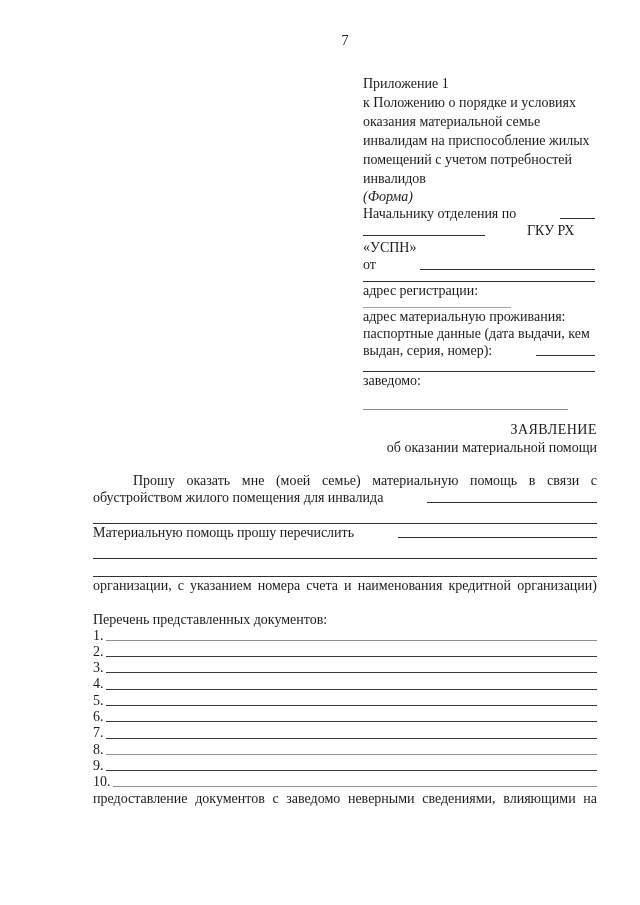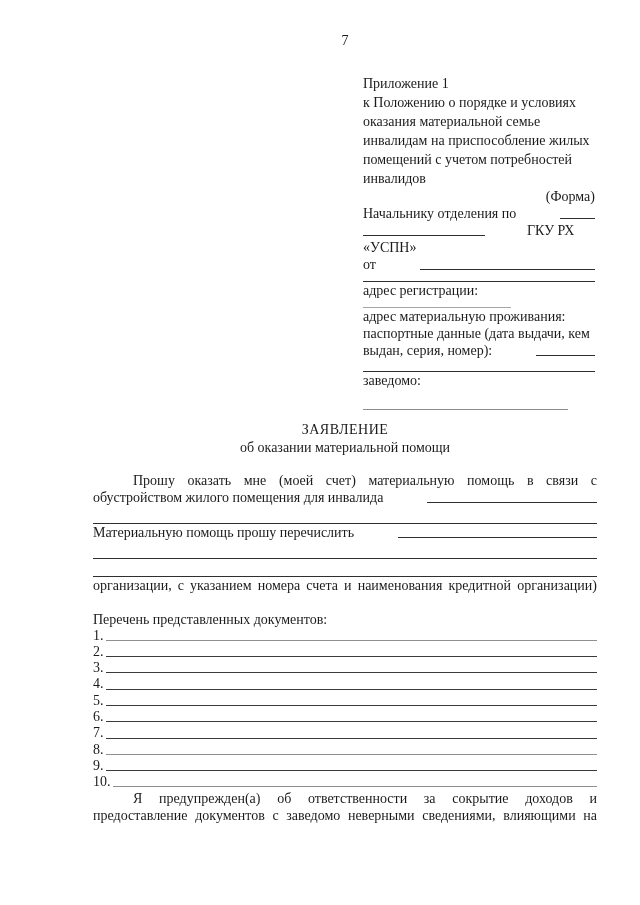--- a/index.html
+++ b/index.html
@@ -32,22 +32,22 @@
   .right-col {
     position: absolute;
     left: 363px;
     top: 74px;
     width: 232px;
     line-height: 17px;
   }
   .right-col > div { white-space: nowrap; }
   .appendix-line { line-height: 19px; }
   .form-label {
-    text-align: right;
     line-height: 17px;
+    font-style: italic;
   }
   .frow { display: flex; gap: 40px; }
   .fill {
     flex: 1;
     border-bottom: 1px solid #2f2f2f;
     margin: 0 0 3px 4px;
     min-width: 10px;
   }
   .lead-line {
     display: inline-block;
@@ -63,21 +63,21 @@
   .bl-reg   { height: 8px; width: 148px; border-color: #a6a6a6; }
   .bl-passp { height: 12px; }
   .bl-phone { height: 20px; width: 205px; border-color: #8c8c8c; }
 
   
   .title-block {
     position: absolute;
     left: 93px;
     top: 421px;
     width: 504px;
-    text-align: center;
+    text-align: right;
     line-height: 18px;
   }
   .title-heading { letter-spacing: 0.5px; }
 
   
   .body-block {
     position: absolute;
     left: 93px;
     top: 472px;
     width: 504px;
@@ -149,21 +149,21 @@
     <div>заведомо:</div>
     <div class="blankline bl-phone"></div>
   </div>
 
   <div class="title-block">
     <div class="title-heading">ЗАЯВЛЕНИЕ</div>
     <div>об оказании материальной помощи</div>
   </div>
 
   <div class="body-block">
-    <div class="just indent">Прошу оказать мне (моей счет) материальную помощь в связи с</div>
+    <div class="just indent">Прошу оказать мне (моей семье) материальную помощь в связи с</div>
     <div class="frow">
       <span>обустройством жилого помещения для инвалида</span>
       <span class="fill"></span>
     </div>
     <div class="u-full"></div>
 
     <div class="frow">
       <span>Материальную помощь прошу перечислить</span>
       <span class="fill"></span>
     </div>
@@ -212,17 +212,16 @@
       <div class="doc-row">
         <span class="doc-num">9.</span>
         <span class="fill"></span>
       </div>
       <div class="doc-row">
         <span class="doc-num">10.</span>
         <span class="fill"></span>
       </div>
     </div>
 
-    <div class="just indent">Я предупрежден(а) об ответственности за сокрытие доходов и</div>
     <div class="just">предоставление документов с заведомо неверными сведениями, влияющими на</div>
   </div>
 
 </div>
 
 </body></html>

